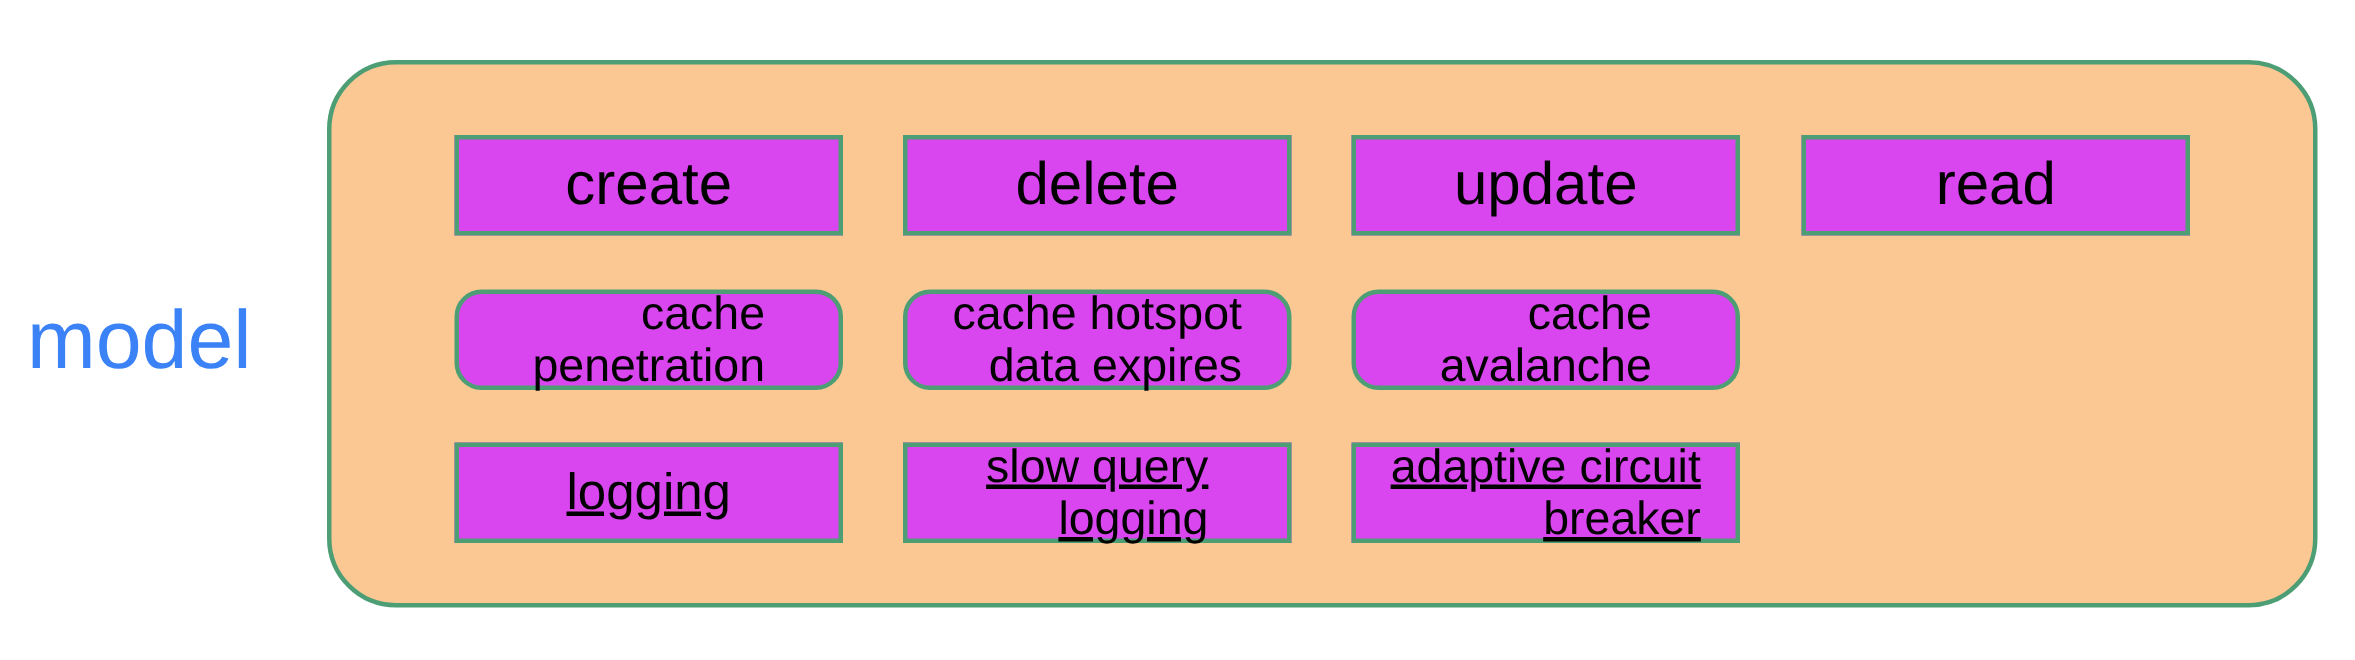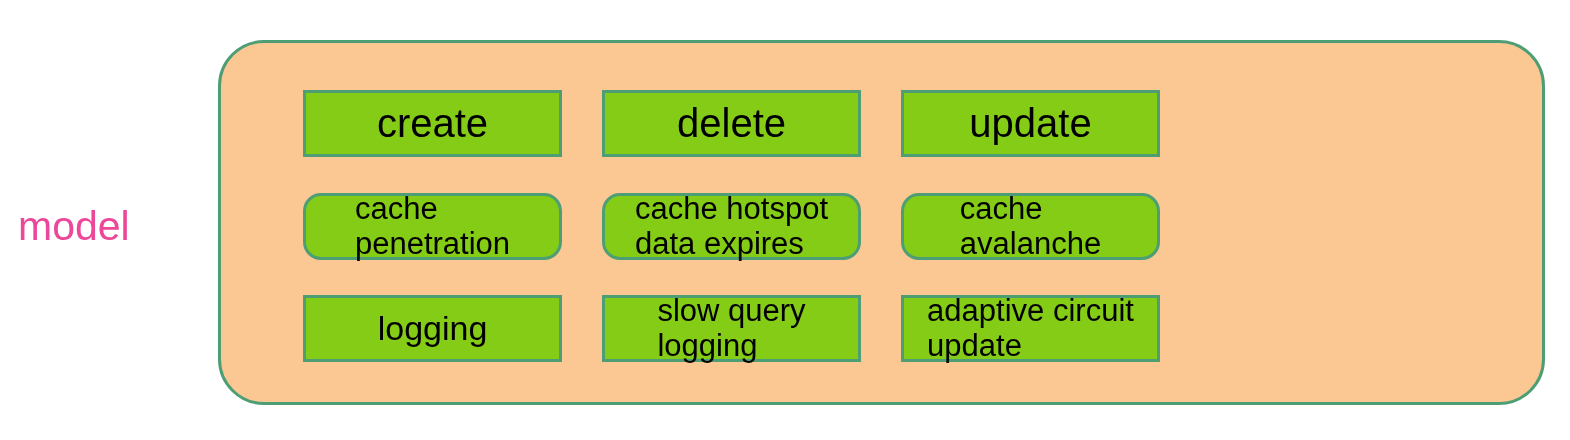--- a/index.html
+++ b/index.html
@@ -25,22 +25,22 @@
   }
 
   
   .group-label {
     position: absolute;
     left: 18px;
     top: 196px;
     width: 185px;
     height: 60px;
     line-height: 60px;
-    font-size: 41px;
-    color: #ec4899;
+    font-size: 55px;
+    color: #3b82f6;
     white-space: nowrap;
     text-align: left;
   }
 
   
   .model-container {
     position: absolute;
     left: 218px;
     top: 40px;
     width: 1327px;
@@ -48,26 +48,26 @@
     box-sizing: border-box;
     background: #fbc894;
     border: 3px solid #4d9e75;
     border-radius: 46px;
   }
 
   
   .node {
     position: absolute;
     box-sizing: border-box;
-    background: #84cc16;
+    background: #d946ef;
     border: 3px solid #4d9e75;
     display: flex;
     align-items: center;
     justify-content: center;
-    text-align: left;
+    text-align: right;
     color: #000000;
     padding: 0 4px;
   }
 
   .node .node-label {
     display: block;
     white-space: pre-line;
     line-height: 1.12;
   }
 
@@ -87,39 +87,42 @@
 
   
   .col-1 { left: 82px;  width: 259px; }
   .col-2 { left: 381px; width: 259px; }
   .col-3 { left: 680px; width: 259px; }
   .col-4 { left: 980px; width: 259px; }
 
   
   .row-1 { top: 47px;  height: 67px; }
   .row-2 { top: 150px; height: 67px; border-radius: 18px; }
-  .row-3 { top: 252px; height: 67px; }
+  .row-3 { top: 252px; height: 67px; text-decoration: underline; }
 </style>
 </head>
 <body>
 
 <div id="stage">
 
   <div class="group-label">model</div>
 
   <div class="model-container">
 
     <div class="node row-1 col-1">
       <span class="node-label">create</span>
     </div>
     <div class="node row-1 col-3">
       <span class="node-label">update</span>
     </div>
     <div class="node row-1 col-2">
       <span class="node-label">delete</span>
+    </div>
+    <div class="node row-1 col-4">
+      <span class="node-label">read</span>
     </div>
 
     <div class="node row-2 col-1">
       <span class="node-label">cache
 penetration</span>
     </div>
     <div class="node row-2 col-2">
       <span class="node-label">cache hotspot
 data expires</span>
     </div>
@@ -130,17 +133,17 @@
 
     <div class="node row-3 col-1 single-line">
       <span class="node-label">logging</span>
     </div>
     <div class="node row-3 col-2">
       <span class="node-label">slow query
 logging</span>
     </div>
     <div class="node row-3 col-3">
       <span class="node-label">adaptive circuit
-update</span>
+breaker</span>
     </div>
 
   </div>
 </div>
 
 </body></html>

